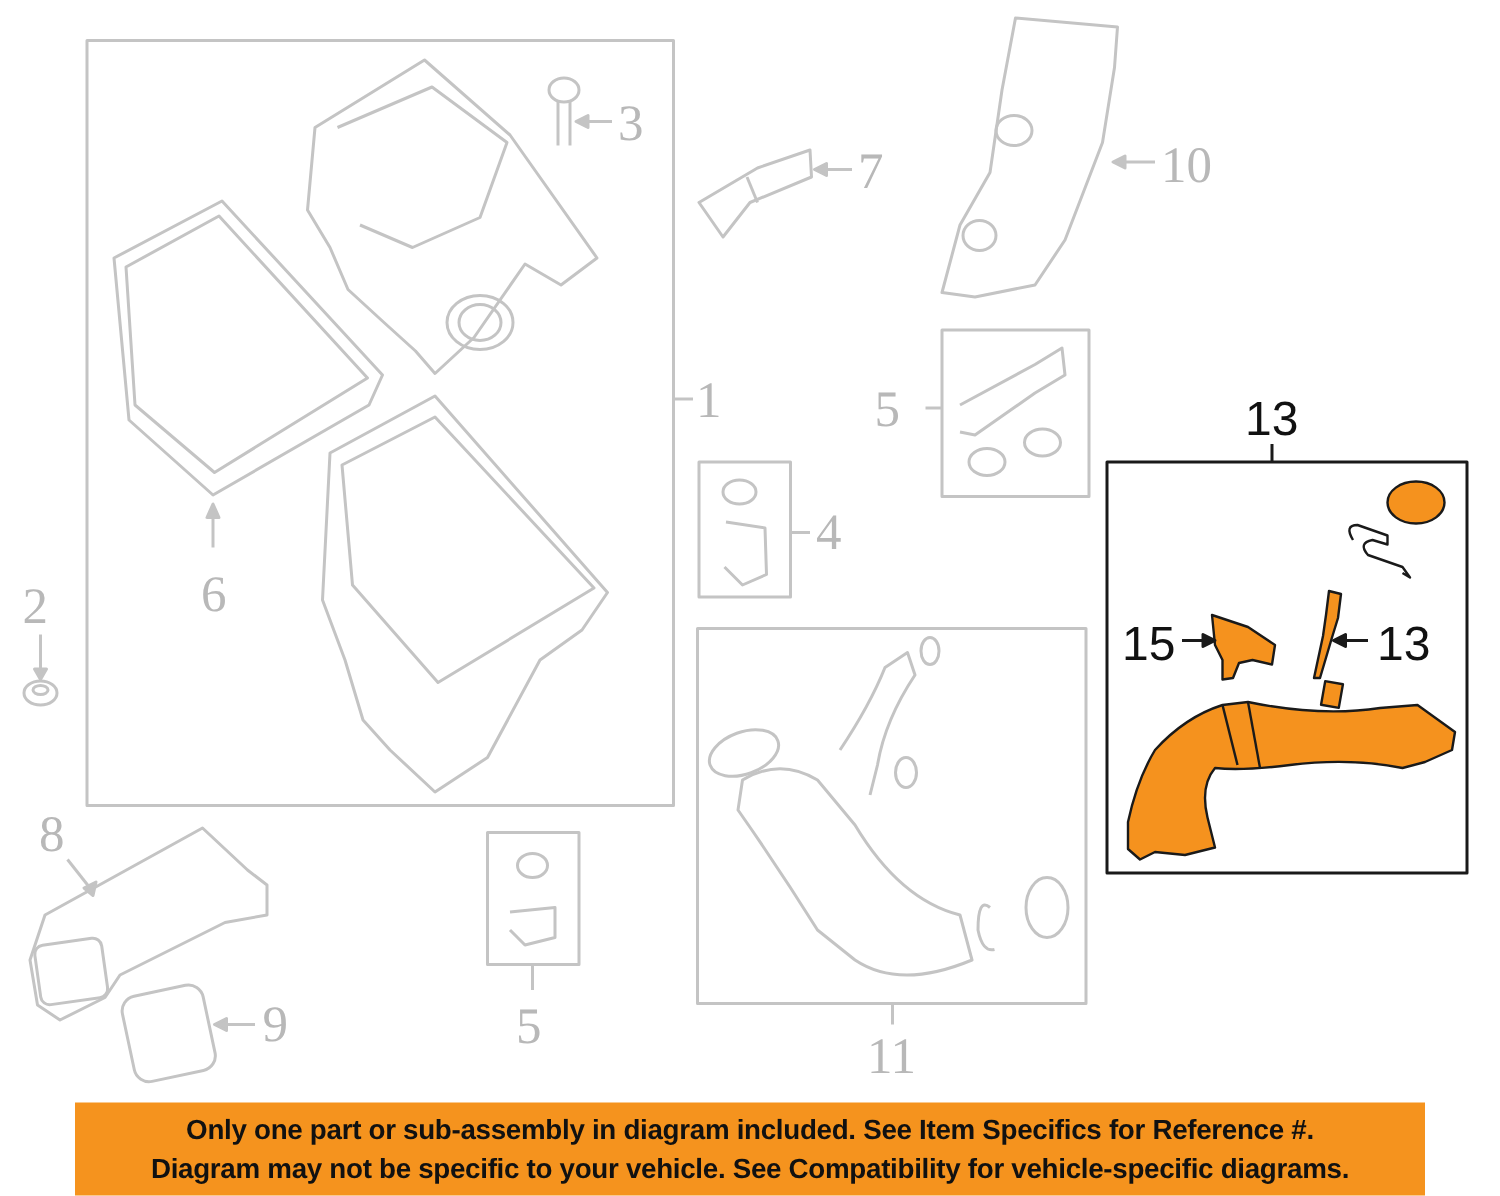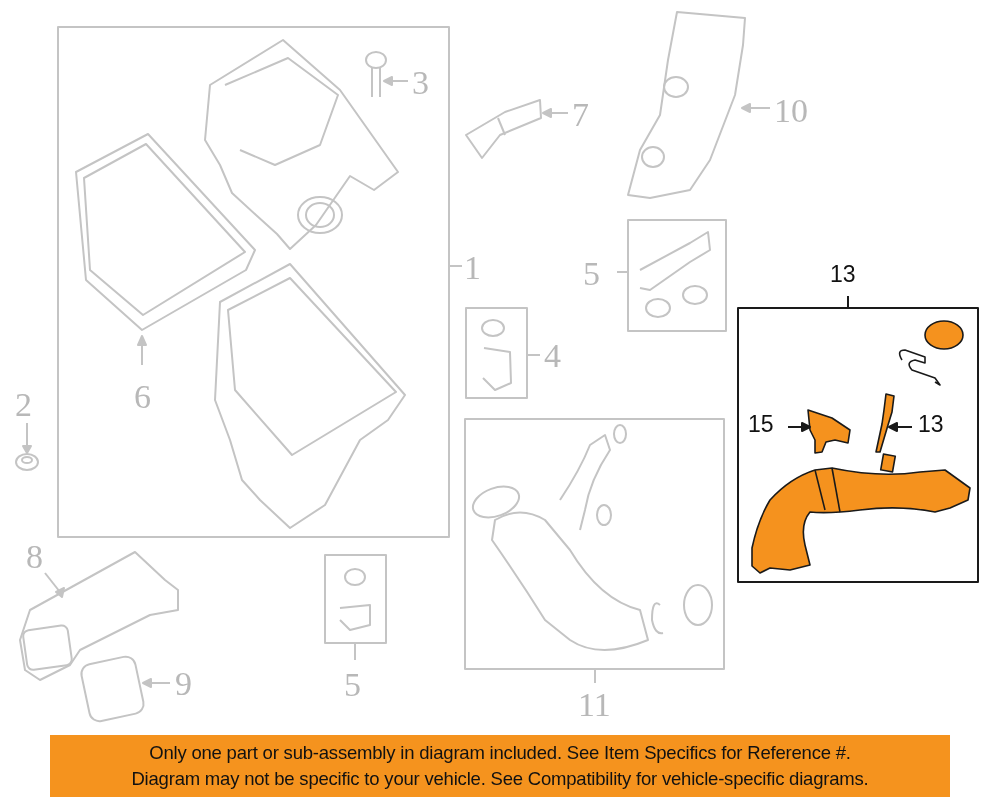--- a/index.html
+++ b/index.html
@@ -1,21 +1,21 @@
 <!DOCTYPE html>
 <html><head>
 <meta charset="utf-8">
 <style>
   html, body { margin: 0; padding: 0; background: #ffffff; }
   body { width: 1000px; height: 797px; position: relative; overflow: hidden; font-family: "Liberation Serif", serif; }
   svg.diagram { position: absolute; left: 0; top: 0; }
   .lbl { position: absolute; font-family: "Liberation Serif", serif; color: #b8b8b8; font-size: 34px; line-height: 1; }
-  .lbl.active { font-family: "Liberation Sans", sans-serif; color: #111; font-size: 23px; }
+  .lbl.active { font-family: "Liberation Sans", sans-serif; color: #111; font-size: 32px; }
   .banner { position: absolute; left: 50px; top: 735px; width: 900px; height: 62px; background: #f5931e; display: flex; flex-direction: column; justify-content: center; align-items: center; }
-  .banner div { font-family: "Liberation Sans", sans-serif; font-weight: normal; font-size: 18.5px; color: #111; line-height: 26px; letter-spacing: -0.2px; white-space: nowrap; }
+  .banner div { font-family: "Liberation Sans", sans-serif; font-weight: bold; font-size: 18.5px; color: #111; line-height: 26px; letter-spacing: -0.2px; white-space: nowrap; }
 </style>
 </head>
 <body>
 
 <svg class="diagram" width="1000" height="797" viewBox="0 0 1000 797" fill="none" stroke="#c4c4c4" stroke-width="2" stroke-linejoin="round">
 
   <rect x="58" y="27" width="391" height="510"></rect>
   <line x1="449" y1="266" x2="462" y2="266"></line>
 
   <g>

